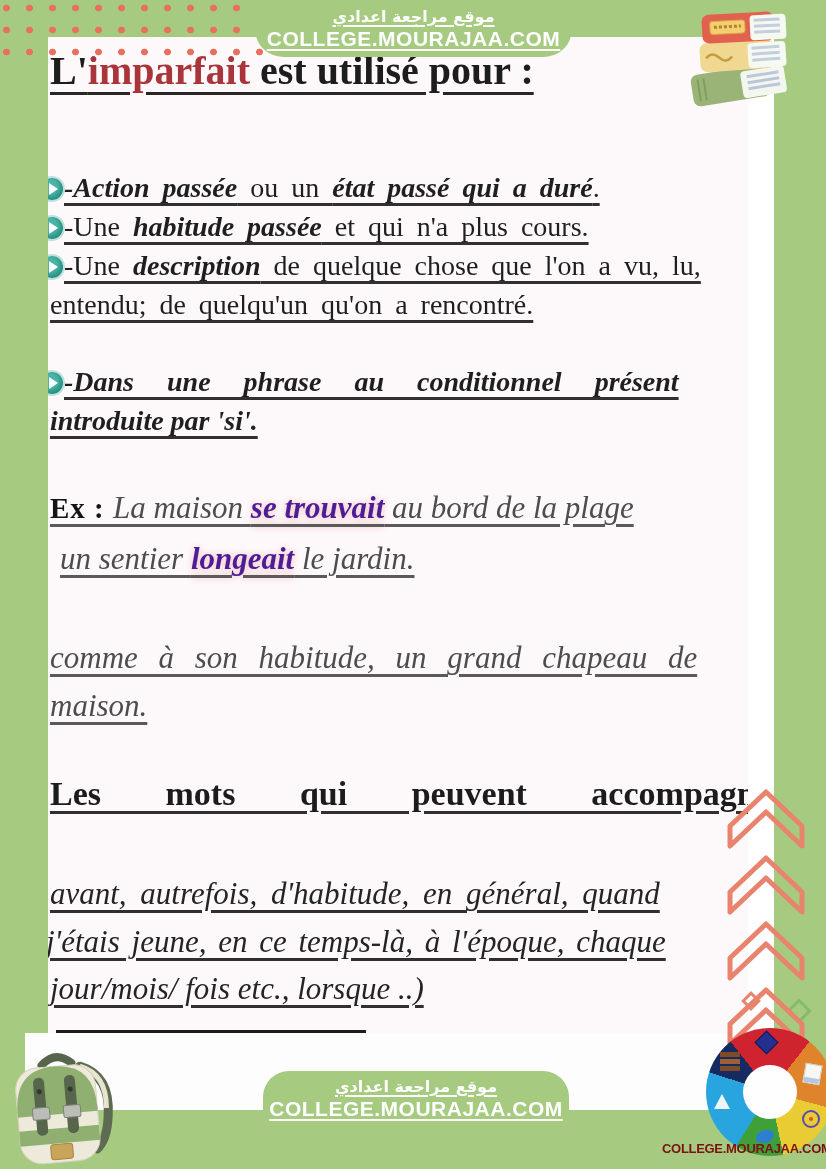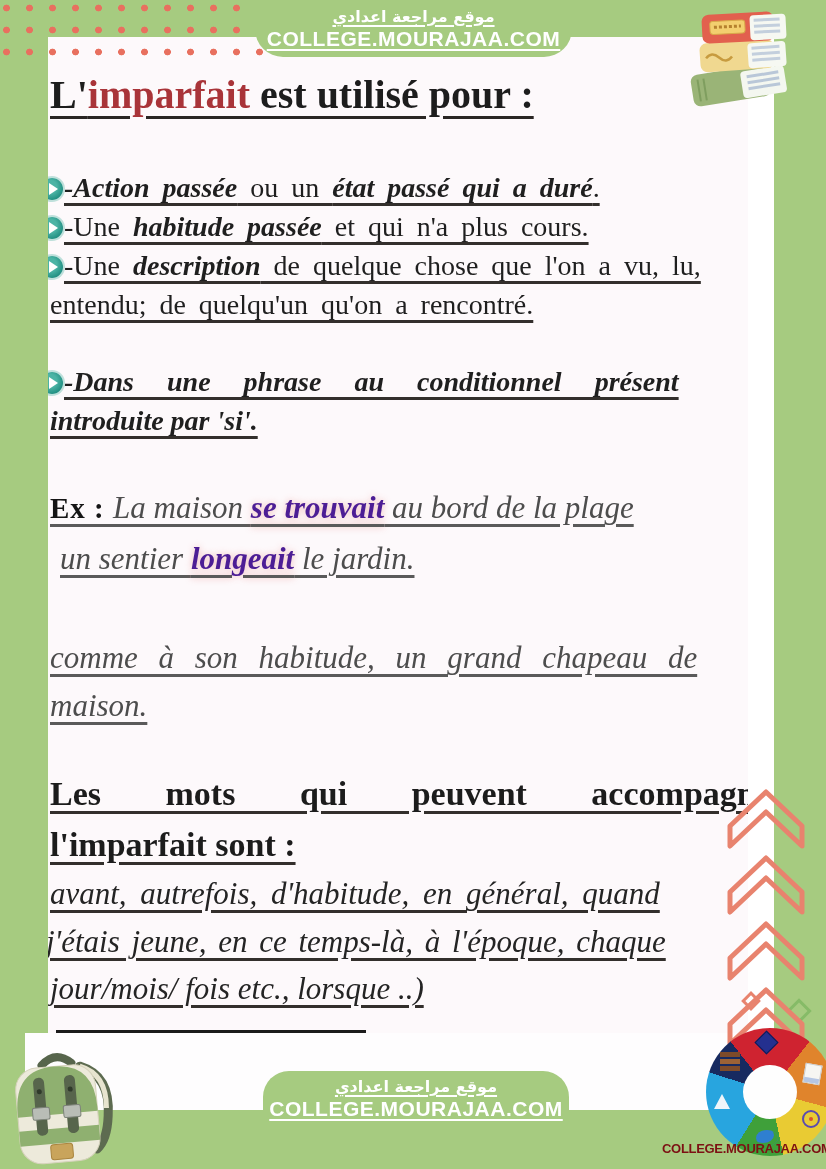--- a/index.html
+++ b/index.html
@@ -32,21 +32,21 @@
   .site-url { font-family:"Liberation Sans","DejaVu Sans",sans-serif; font-weight:700;
               font-size:21px; letter-spacing:.5px; color:#ffffff; text-decoration:underline;
               text-decoration-thickness:2px; text-underline-offset:3px; }
 
   
   .dots { position:absolute; left:0; top:0; width:348px; height:58px; z-index:15;
           background-image:radial-gradient(circle, #e8705f 3.1px, rgba(232,112,95,0) 3.7px);
           background-size:23px 22px; background-position:-5px -3px; }
 
   
-  .title { position:absolute; left:2px; top:34px; font-size:40px; font-weight:700;
+  .title { position:absolute; left:2px; top:10px; font-size:40px; font-weight:700;
            color:#1d1d1d; white-space:nowrap; text-decoration:underline;
            text-decoration-thickness:3px; text-decoration-color:#2a2624; text-underline-offset:8px; }
   .t-red { color:#a93439; font-weight:800; }
 
   .line { position:absolute; left:2px; white-space:nowrap; font-size:28px; color:#1f1f1f;
           text-decoration:underline; text-decoration-color:#332f2c;
           text-decoration-thickness:2.5px; text-underline-offset:6px; }
   .b { font-weight:700;font-style:italic; }
   .ws1 { word-spacing:6px; }
   .ws2 { word-spacing:26px; }
@@ -136,21 +136,20 @@
   <div class="line exline" style="top:453px"><span class="exlabel">Ex : </span><span>La maison </span><span class="verb">se trouvait</span><span> au bord de la plage</span></div>
 
   <div class="line exline" style="top:504px; left:12px"><span>un sentier </span><span class="verb">longeait</span><span> le jardin.</span></div>
 
 
   <div class="line exline ws-ex2" style="top:603px"><span>comme à son habitude, un grand chapeau de</span></div>
 
   <div class="line exline" style="top:651px"><span>maison.</span></div>
 
   <div class="line heading ws-head" style="top:738px">Les mots qui peuvent accompagner</div>
-  <div class="line heading" style="top:789px">l'imparfait sont :</div>
   <div class="line complist ws-c1" style="top:839px">avant, autrefois, d'habitude, en général, quand</div>
   <div class="line complist ws-c2" style="top:887px; left:-2px">j'étais jeune, en ce temps-là, à l'époque, chaque</div>
   <div class="line complist" style="top:934px">jour/mois/ fois etc., lorsque ..)</div>
 </div>
 
 <div class="below-strip"></div>
 <div class="scan-edge"></div>
 
 <div class="dots"></div>
 

